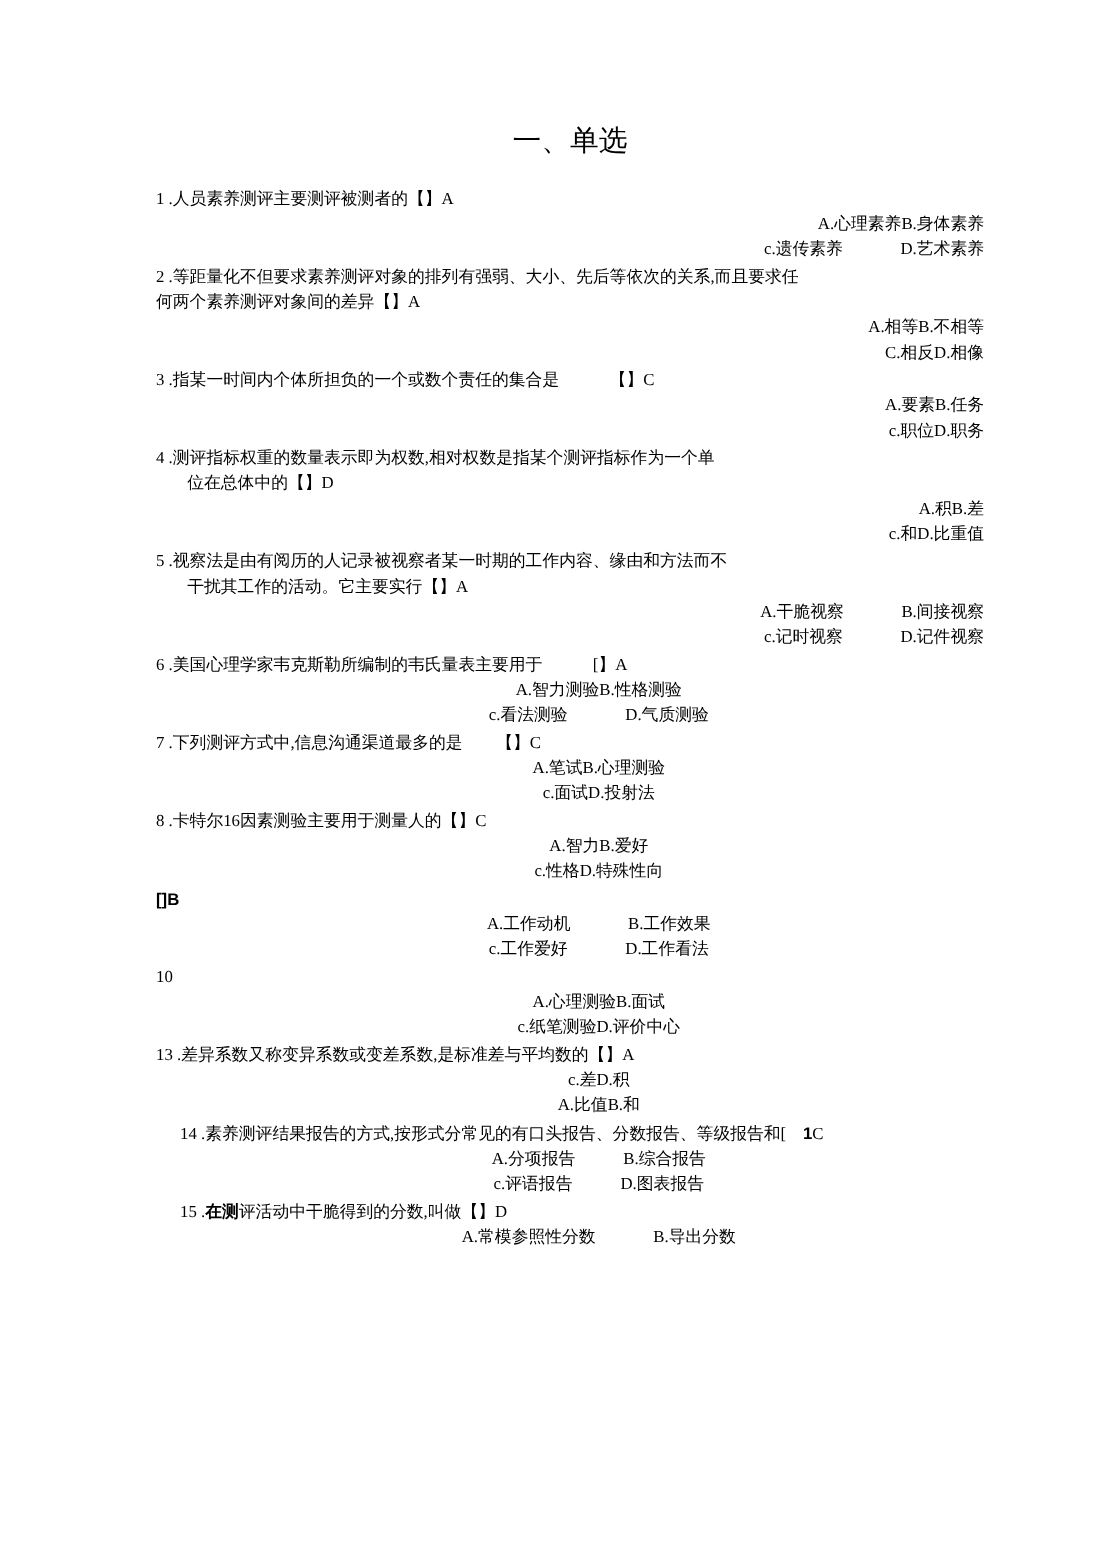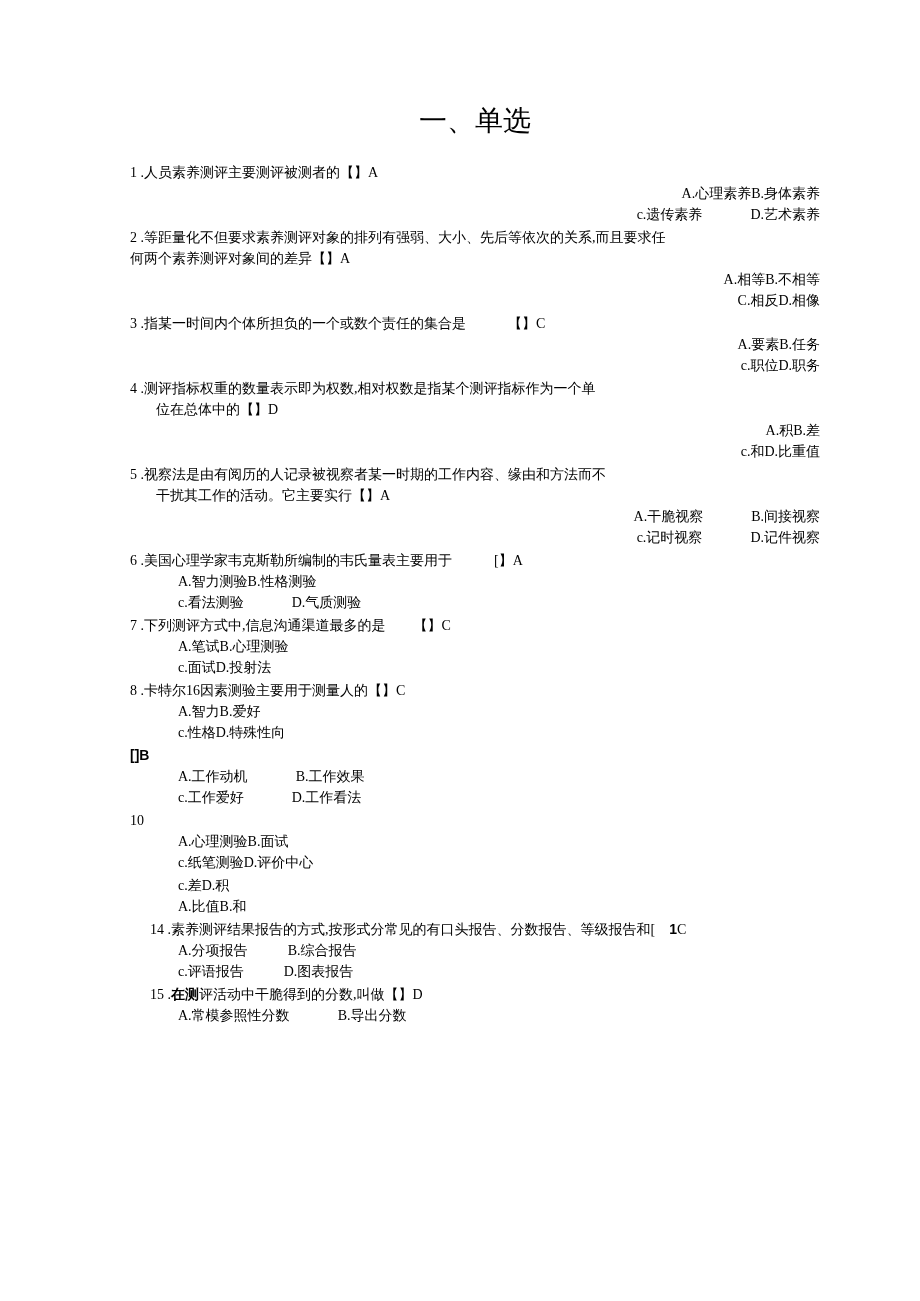--- a/index.html
+++ b/index.html
@@ -7,38 +7,39 @@
     font-size: 14px;
     line-height: 1.5;
     color: #000;
     background: #fff;
     width: 920px;
     margin: 0;
     padding: 100px 100px 60px 130px;
     box-sizing: border-box;
   }
   h1 {
-    font-size: 28px;
+    font-size: 24px;
     font-weight: normal;
     text-align: center;
     margin: 0 0 20px 0;
     font-family: "SimSun", "宋体", serif;
   }
   .q {
     margin-bottom: 2px;
   }
   .q-stem {
     margin: 0;
   }
   .opt-line {
     margin: 0 0 0 26px;
     text-align: right;
   }
   .opt-line2 {
     margin: 0 0 0 48px;
+    text-align: center;
   }
   .cont-line {
     margin: 0 0 0 26px;
   }
   .gap {
     display: inline-block;
   }
   .bold {
     font-weight: bold;
   }
@@ -121,20 +122,21 @@
   </p>
 </div>
 
 <div class="q">
   <p class="q-stem">10</p>
   <p class="opt-line2">A.心理测验B.面试</p>
   <p class="opt-line2">c.纸笔测验D.评价中心</p>
 </div>
 
 <div class="q">
+  <p class="q-stem">13 .差异系数又称变异系数或变差系数,是标准差与平均数的【】A</p>
   <p class="opt-line2">c.差D.积</p>
   <p class="opt-line2">A.比值B.和</p>
 </div>
 
 <div class="q">
   <p class="q-stem" style="margin-left:20px">
     <span>14 .素养测评结果报告的方式,按形式分常见的有口头报告、分数报告、等级报告和[ </span><span class="sans-bold">1</span><span>C</span>
   </p>
   <p class="opt-line2">
     <span>A.分项报告</span><span class="gap" style="width:40px"></span><span>B.综合报告</span>

